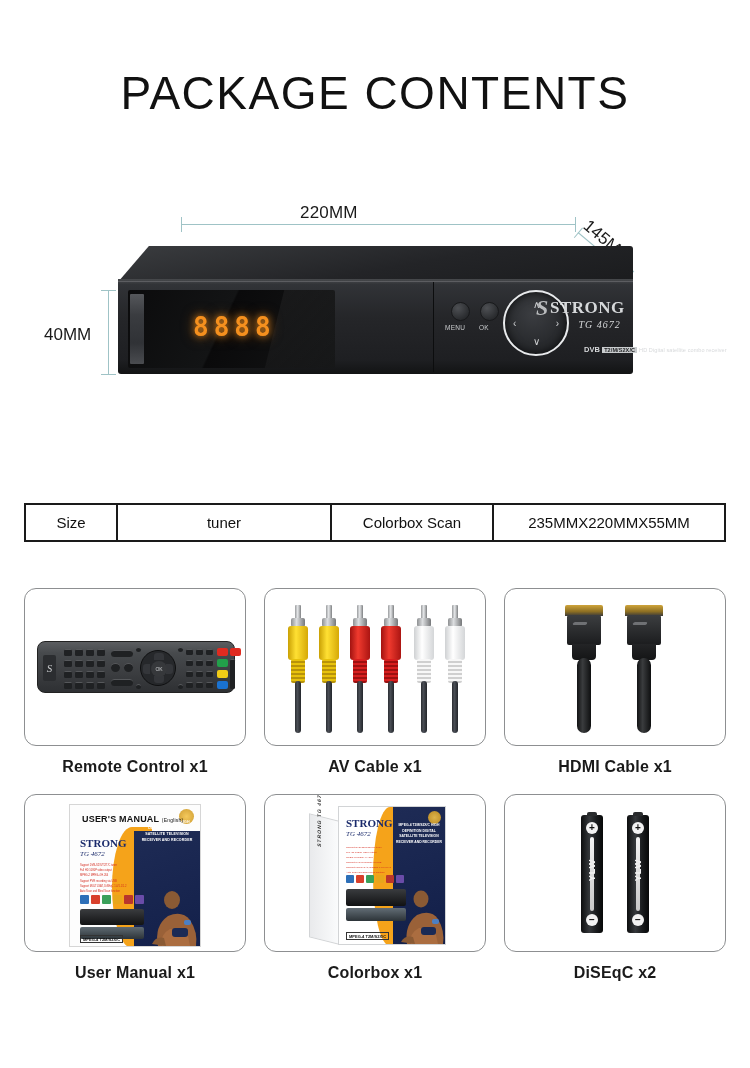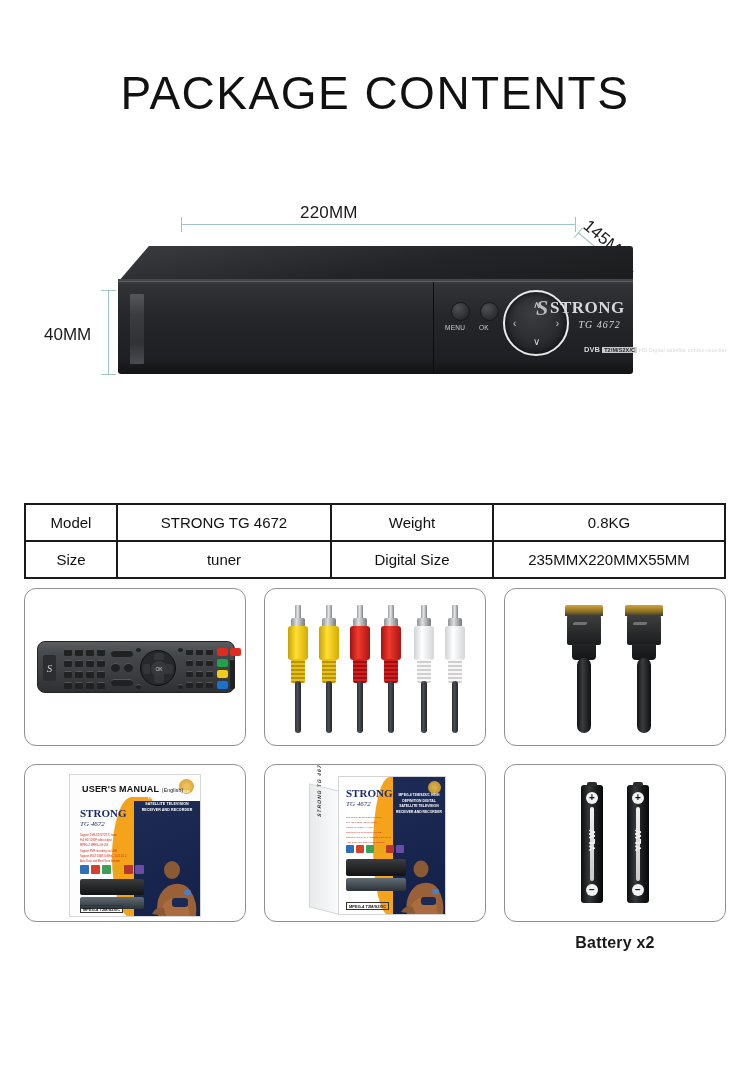--- a/index.html
+++ b/index.html
@@ -537,20 +537,23 @@
 <div class="dim-height-label">40MM</div>
 
 <div class="dim-depth-line"></div>
 <div class="dim-depth-label">145MM</div>
 
 <div class="receiver">
   <div class="rcv-top"></div>
   <div class="rcv-face"></div>
   <div class="rcv-seam"></div>
 
+  <div class="rcv-display">
+    <div class="seg-display">8888</div>
+  </div>
   <div class="rcv-slot"></div>
 
   <div class="rcv-btn menu"></div>
   <div class="rcv-btn ok"></div>
   <div class="rcv-btn-label menu">MENU</div>
   <div class="rcv-btn-label ok">OK</div>
 
   <div class="rcv-dpad">
     <span class="dpad-arrow up">∧</span>
     <span class="dpad-arrow down">∨</span>
@@ -565,29 +568,23 @@
   </div>
 
   <div class="rcv-spec">
     <span class="dvb">DVB</span><span class="badge">T2/M/S2X/C</span><span>HD Digital satellite combo receiver</span>
   </div>
 </div>
 
 <table class="spec-table">
   <tbody>
     <tr>
-      <td class="k">Model</td>
-      <td class="v1">STRONG TG 4672</td>
-      <td class="k2">Weight</td>
-      <td>0.8KG</td>
-    </tr>
-    <tr>
       <td class="k">Size</td>
       <td class="v1">tuner</td>
-      <td class="k2">Digital Size</td>
+      <td class="k2">Colorbox Scan</td>
       <td>235MMX220MMX55MM</td>
     </tr>
   </tbody>
 </table>
 
 <div class="acc-grid">
 
   <div class="acc-cell">
     <div class="acc-box">
       <div class="remote">
@@ -643,20 +640,21 @@
 
           <div class="rcolor" style="left:179px;top:6px;background:#e02b20"></div>
           <div class="rcolor" style="left:179px;top:6px;left:192px;background:#e02b20"></div>
           <div class="rcolor" style="left:179px;top:17px;background:#22a04a"></div>
           <div class="rcolor" style="left:179px;top:28px;background:#f2cc16"></div>
           <div class="rcolor" style="left:179px;top:39px;background:#1a72d0"></div>
           <div class="rkey" style="left:192px;top:17px;width:5px;height:30px"></div>
         </div>
       </div>
     </div>
+    <div class="acc-label">Remote Control x1</div>
   </div>
 
   <div class="acc-cell">
     <div class="acc-box">
       <div class="av-wrap">
         <div class="rca" style="left:0px">
           <div class="tip"></div>
             <div class="collar"></div>
           <div class="barrel" style="background:linear-gradient(90deg,#c9a004,#ffe033 40%,#d6a906)"></div>
           <div class="grip" style="background:repeating-linear-gradient(180deg,#e8c20c 0 2px,#b8930a 2px 4px)"></div>
@@ -692,39 +690,41 @@
         </div>
         <div class="rca" style="left:157px">
           <div class="tip"></div>
             <div class="collar"></div>
           <div class="barrel" style="background:linear-gradient(90deg,#cfd1d3,#ffffff 40%,#d4d6d8)"></div>
           <div class="grip" style="background:repeating-linear-gradient(180deg,#f7f7f7 0 2px,#cfcfcf 2px 4px)"></div>
           <div class="wire"></div>
         </div>
       </div>
     </div>
+    <div class="acc-label">AV Cable x1</div>
   </div>
 
   <div class="acc-cell">
     <div class="acc-box">
       <div class="hdmi-wrap">
         <div class="hdmi" style="left:0px">
           <div class="head"></div>
             <div class="neck"></div>
             <div class="taper"></div>
             <div class="wire"></div>
         </div>
         <div class="hdmi" style="left:60px">
           <div class="head"></div>
             <div class="neck"></div>
             <div class="taper"></div>
             <div class="wire"></div>
         </div>
       </div>
     </div>
+    <div class="acc-label">HDMI Cable x1</div>
   </div>
 
   <div class="acc-cell">
     <div class="acc-box">
       <div class="manual">
         <div class="mswoosh"></div>
         <div class="mpanel"></div>
         <div class="mseal"></div>
         <div class="mpaneltext">MPEG-4 T2M/S2X/C HIGH DEFINITION DIGITAL SATELLITE TELEVISION RECEIVER AND RECORDER</div>
         <svg class="msumo" viewBox="0 0 56 62">
@@ -756,20 +756,21 @@
             <i style="background:#3aa05a"></i>
           <i style="background:#e8a61b"></i>
             <i style="background:#b8352c"></i>
             <i style="background:#6a4ca8"></i>
         </div>
         <div class="mrecv"></div>
         <div class="mrecv2"></div>
         <div class="mfoot">MPEG-4  T2M/S2X/C</div>
       </div>
     </div>
+    <div class="acc-label">User Manual x1</div>
   </div>
 
   <div class="acc-cell">
     <div class="acc-box">
       <div class="cbox">
         <div class="cbox-side">
           <div class="cbox-side-text">STRONG  TG 4672</div>
         </div>
         <div class="cbox-front">
           <div class="cbswoosh"></div>
@@ -803,20 +804,21 @@
             <i style="background:#e8a61b"></i>
               <i style="background:#b8352c"></i>
               <i style="background:#6a4ca8"></i>
           </div>
           <div class="cbrecv"></div>
           <div class="cbrecv2"></div>
           <div class="cbfoot">MPEG-4  T2M/S2X/C</div>
         </div>
       </div>
     </div>
+    <div class="acc-label">Colorbox x1</div>
   </div>
 
   <div class="acc-cell">
     <div class="acc-box">
       <div class="bat-wrap">
         <div class="bat" style="left:0px">
           <div class="cap"></div>
           <div class="stripe"></div>
           <div class="plus">+</div>
           <div class="minus">−</div>
@@ -824,16 +826,16 @@
         </div>
         <div class="bat" style="left:46px">
           <div class="cap"></div>
           <div class="stripe"></div>
           <div class="plus">+</div>
           <div class="minus">−</div>
           <div class="brand">YLW</div>
         </div>
       </div>
     </div>
-    <div class="acc-label">Battery x2</div>
+    <div class="acc-label">DiSEqC x2</div>
   </div>
 
 </div>
 
 </body></html>

